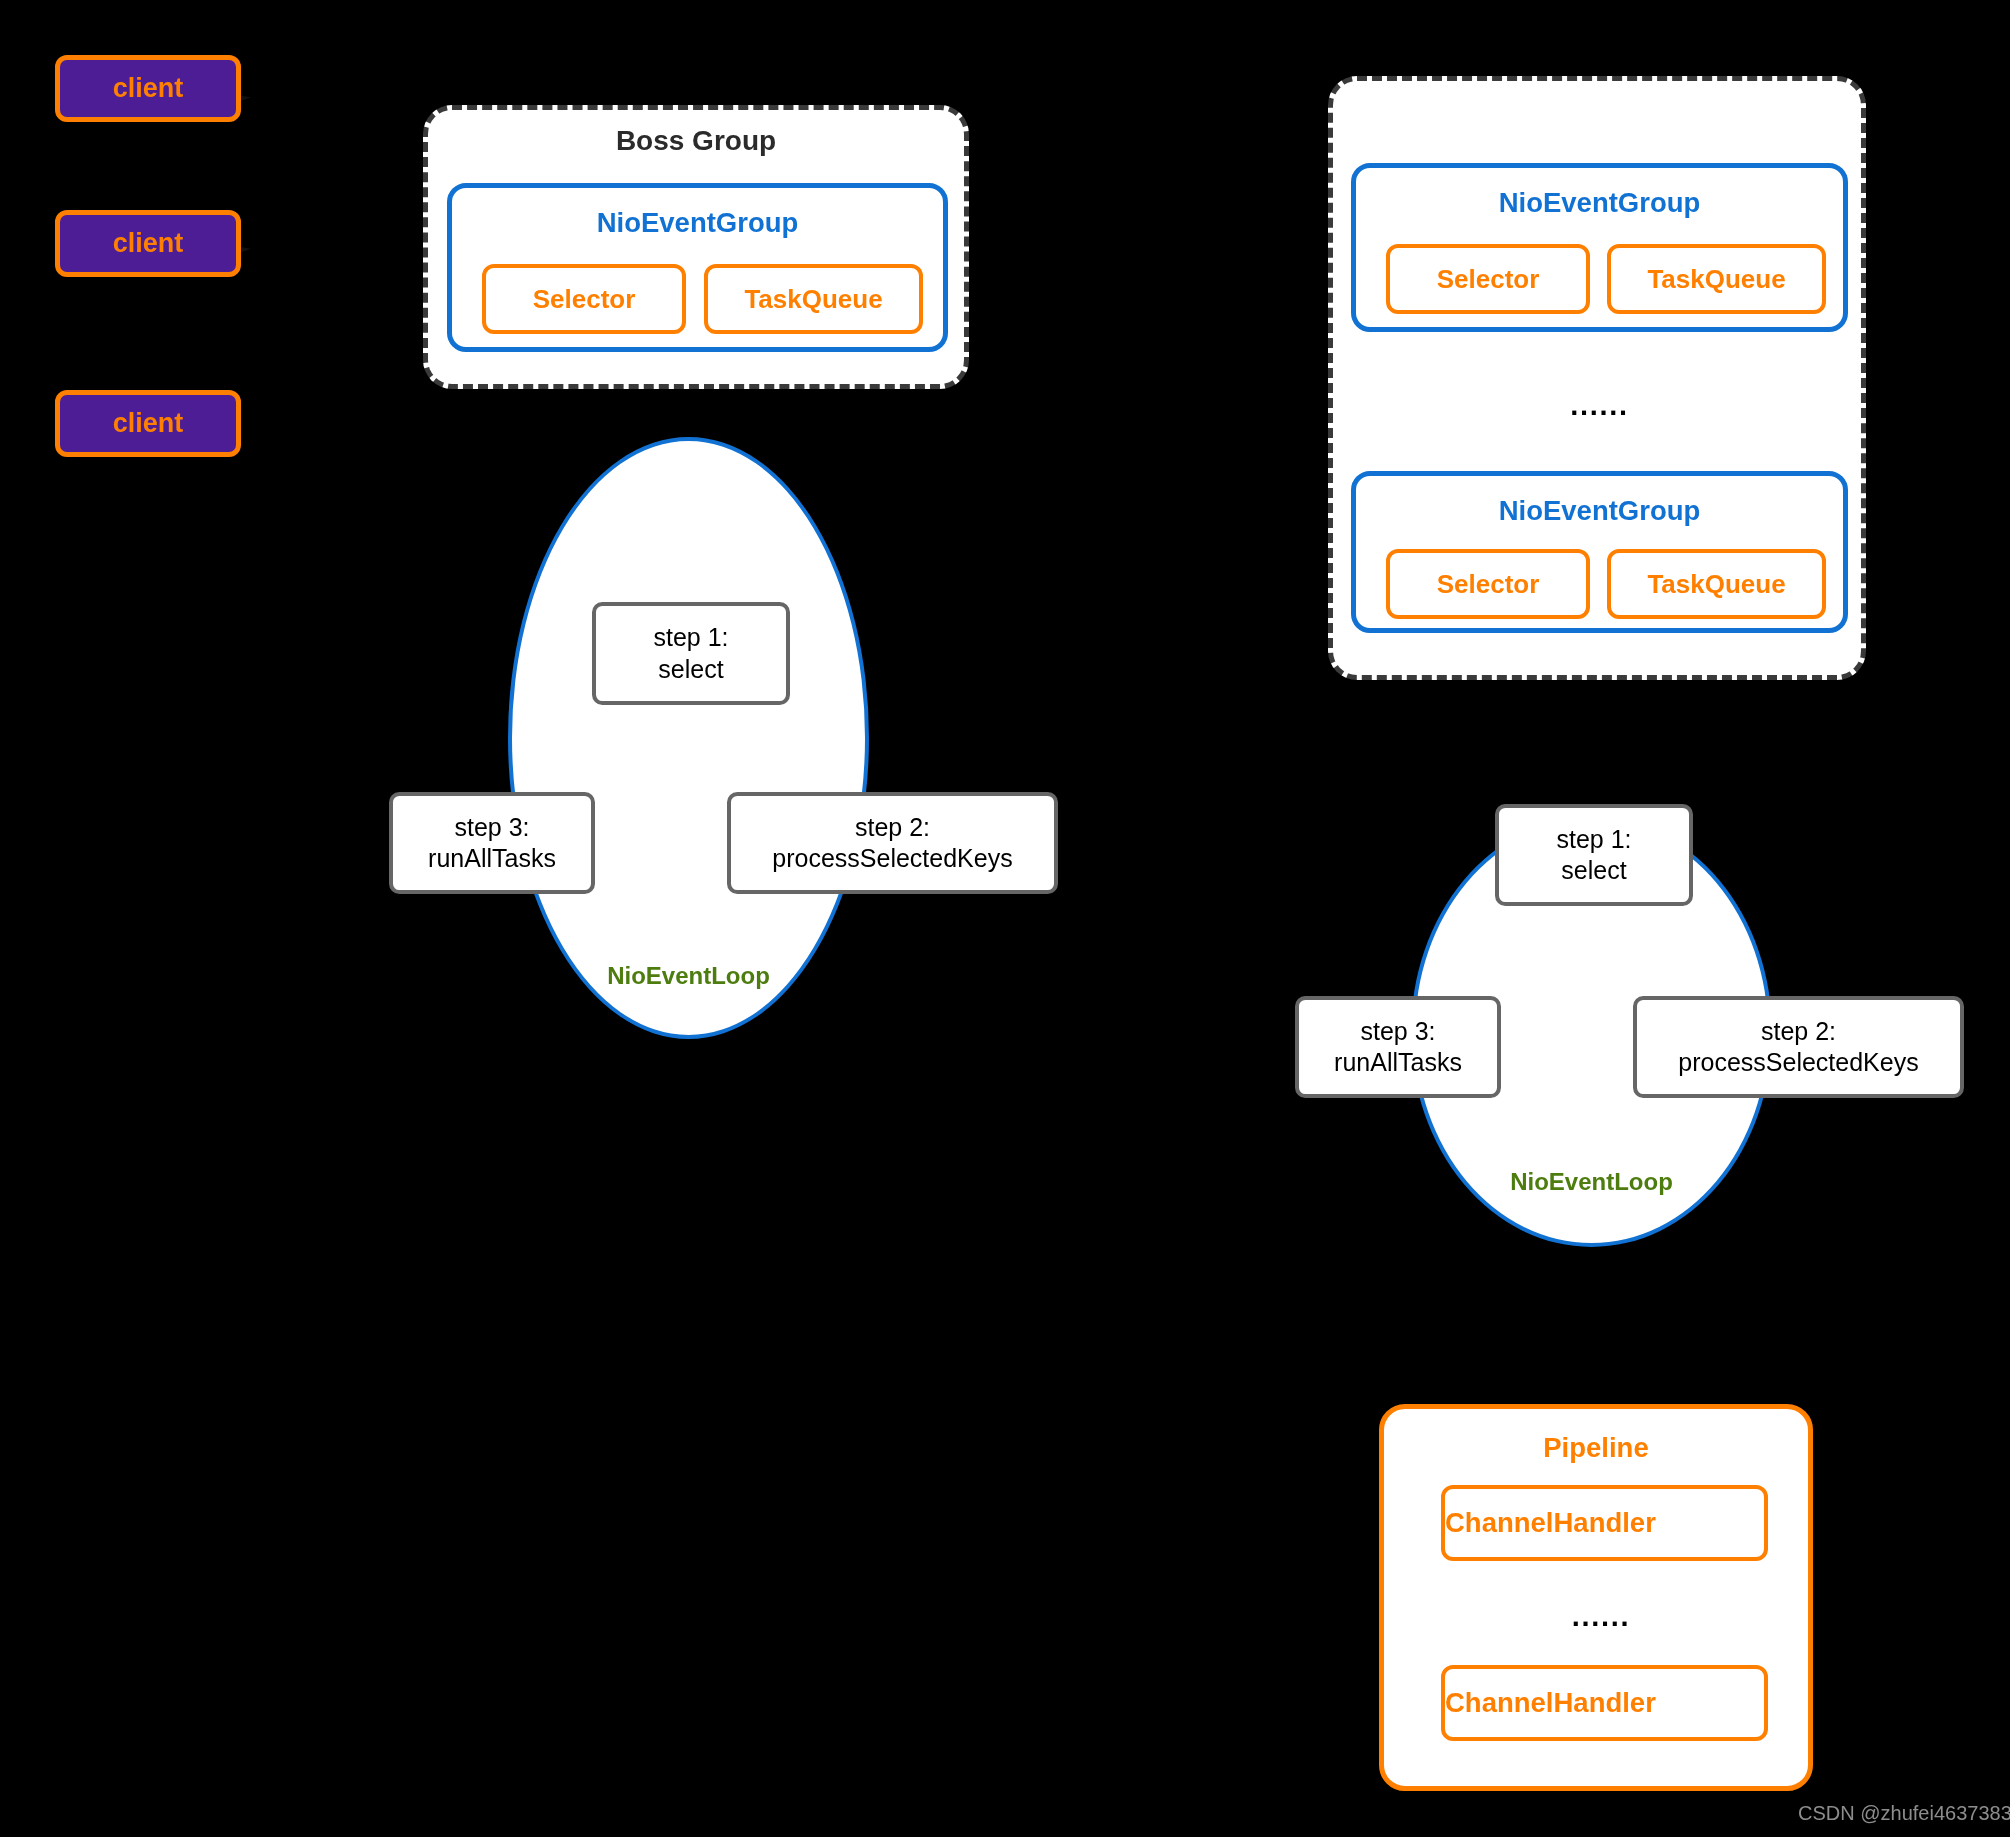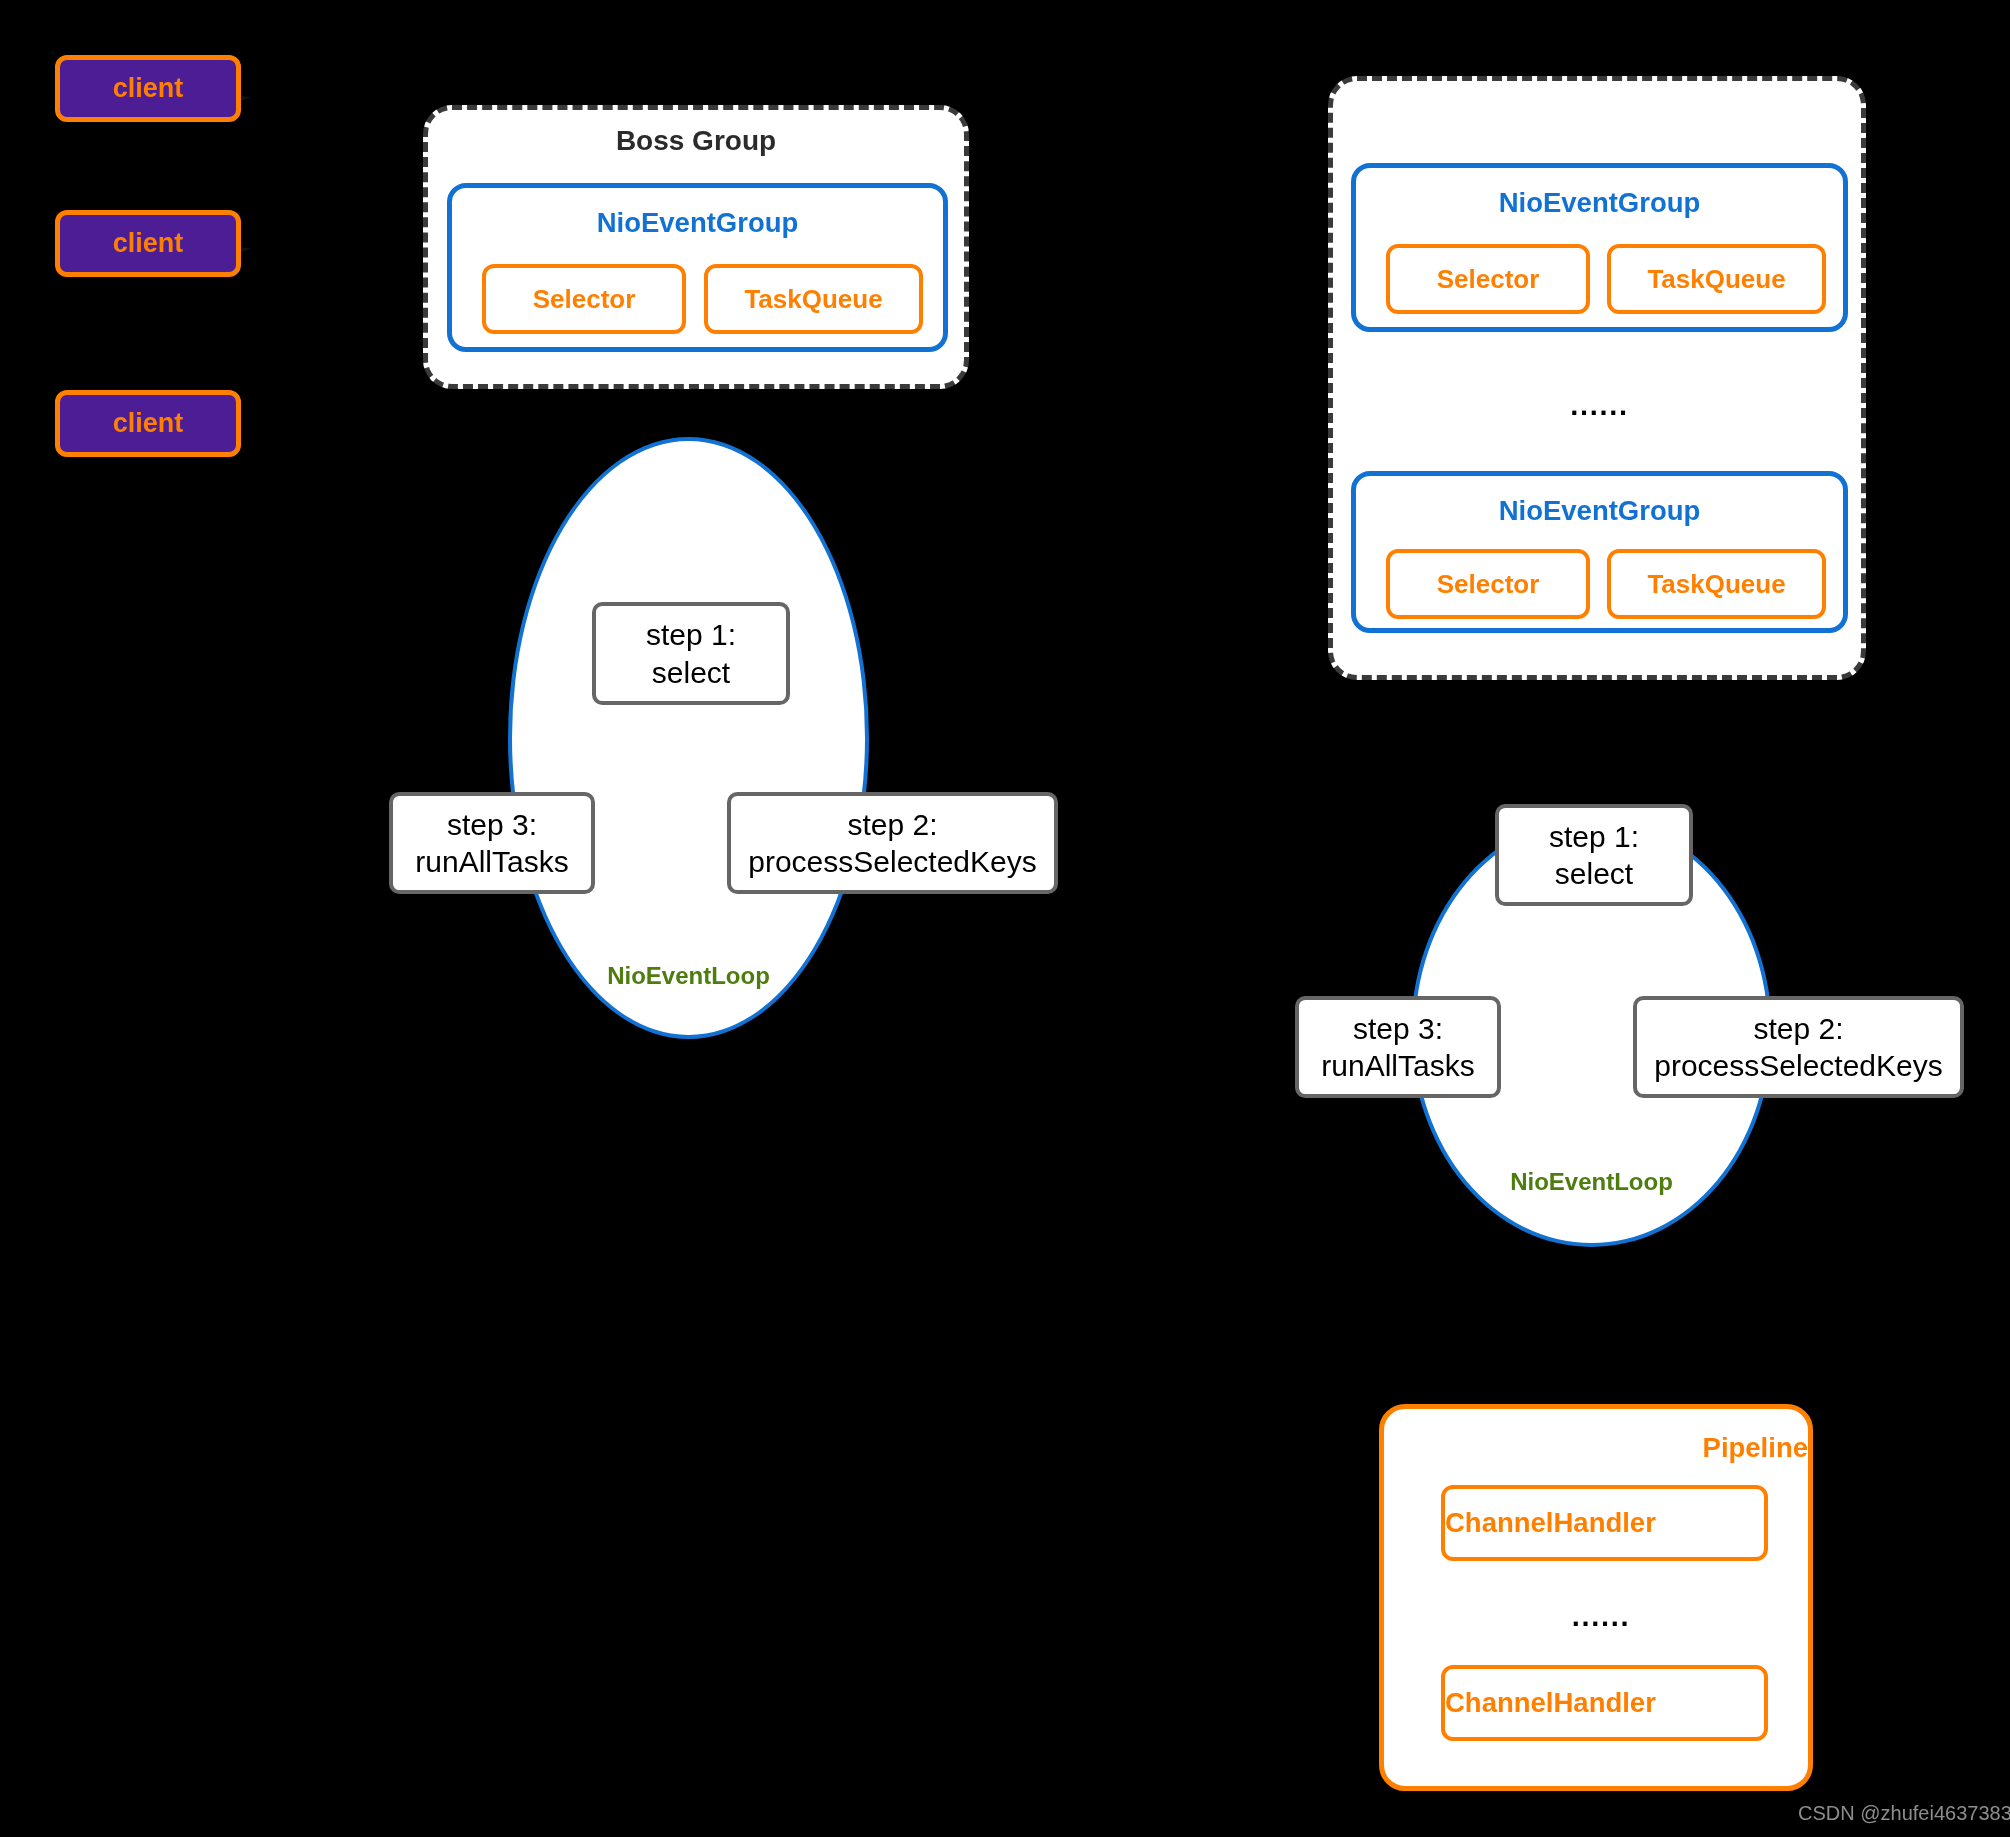--- a/index.html
+++ b/index.html
@@ -113,37 +113,37 @@
   .step-box {
     position: absolute;
     box-sizing: border-box;
     background: #ffffff;
     border: 4.3px solid #666666;
     border-radius: 10.3px;
     display: flex;
     align-items: center;
     justify-content: center;
     color: #000000;
-    font-size: 30px;
+    font-size: 25px;
     line-height: 1.25;
     text-align: center;
     padding: 3.4px 8.6px;
   }
 
   .pipeline-box {
     position: absolute;
     box-sizing: border-box;
     background: #ffffff;
     border: 5.2px solid #ff8000;
     border-radius: 26px;
   }
   .pipeline-title {
     position: absolute;
     left: 0; right: 0;
-    text-align: right;
+    text-align: center;
     color: #ff8000;
     font-size: 27.5px;
     font-weight: bold;
   }
   .handler-box {
     position: absolute;
     box-sizing: border-box;
     background: #ffffff;
     border: 4.3px solid #ff8000;
     border-radius: 12px;

